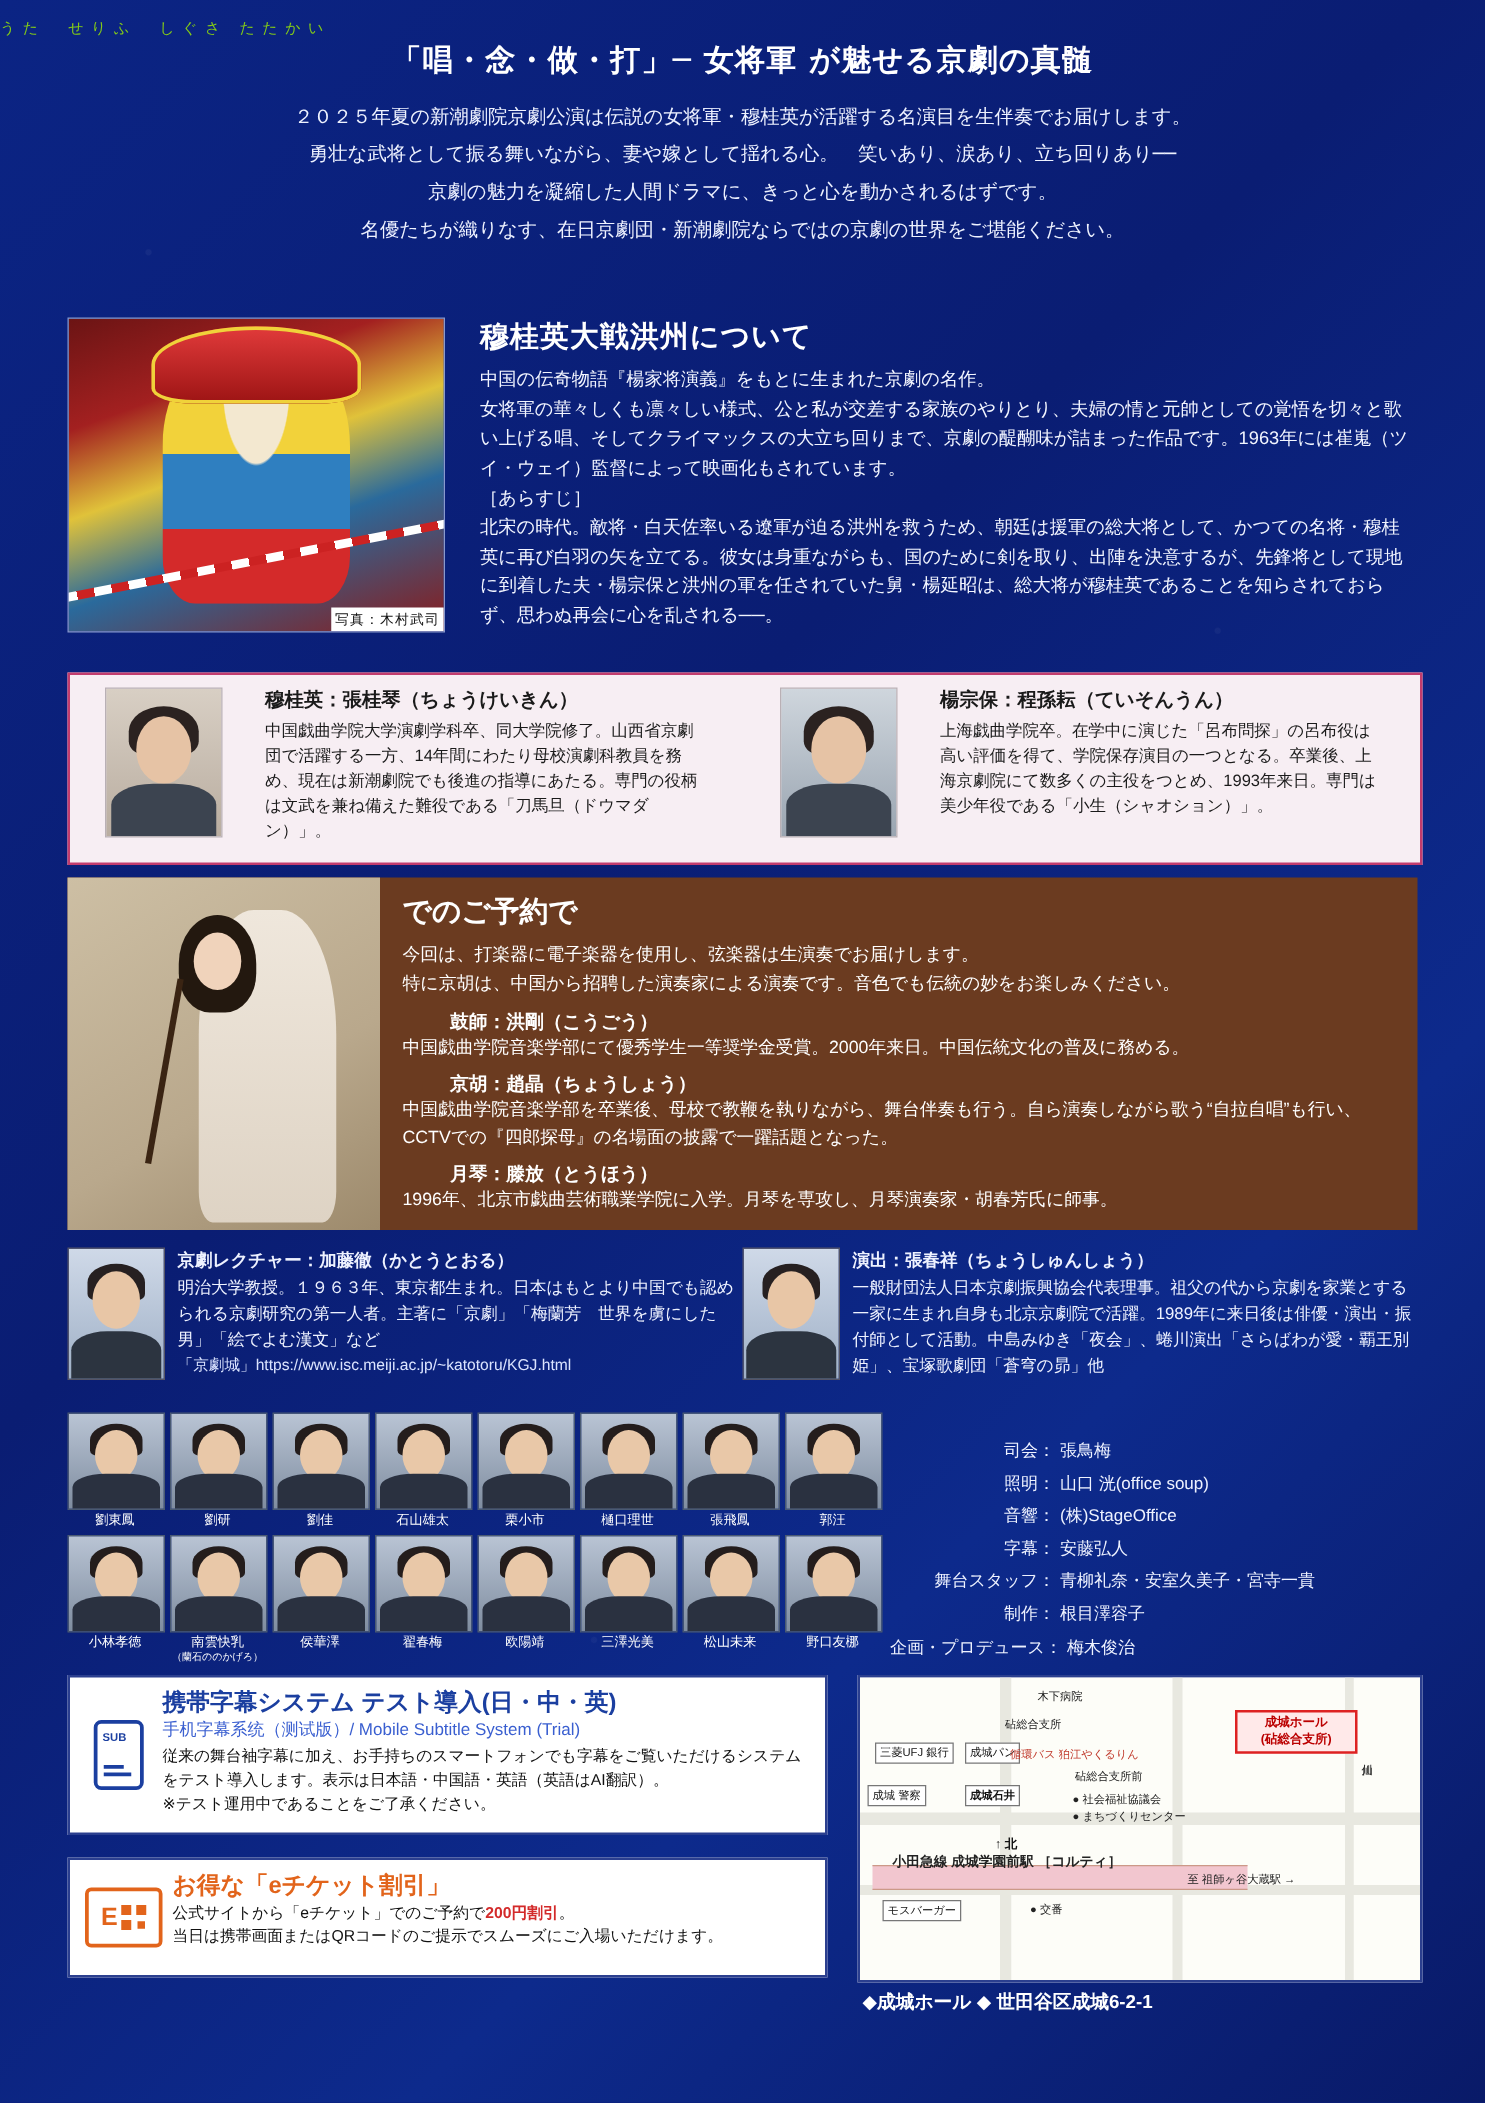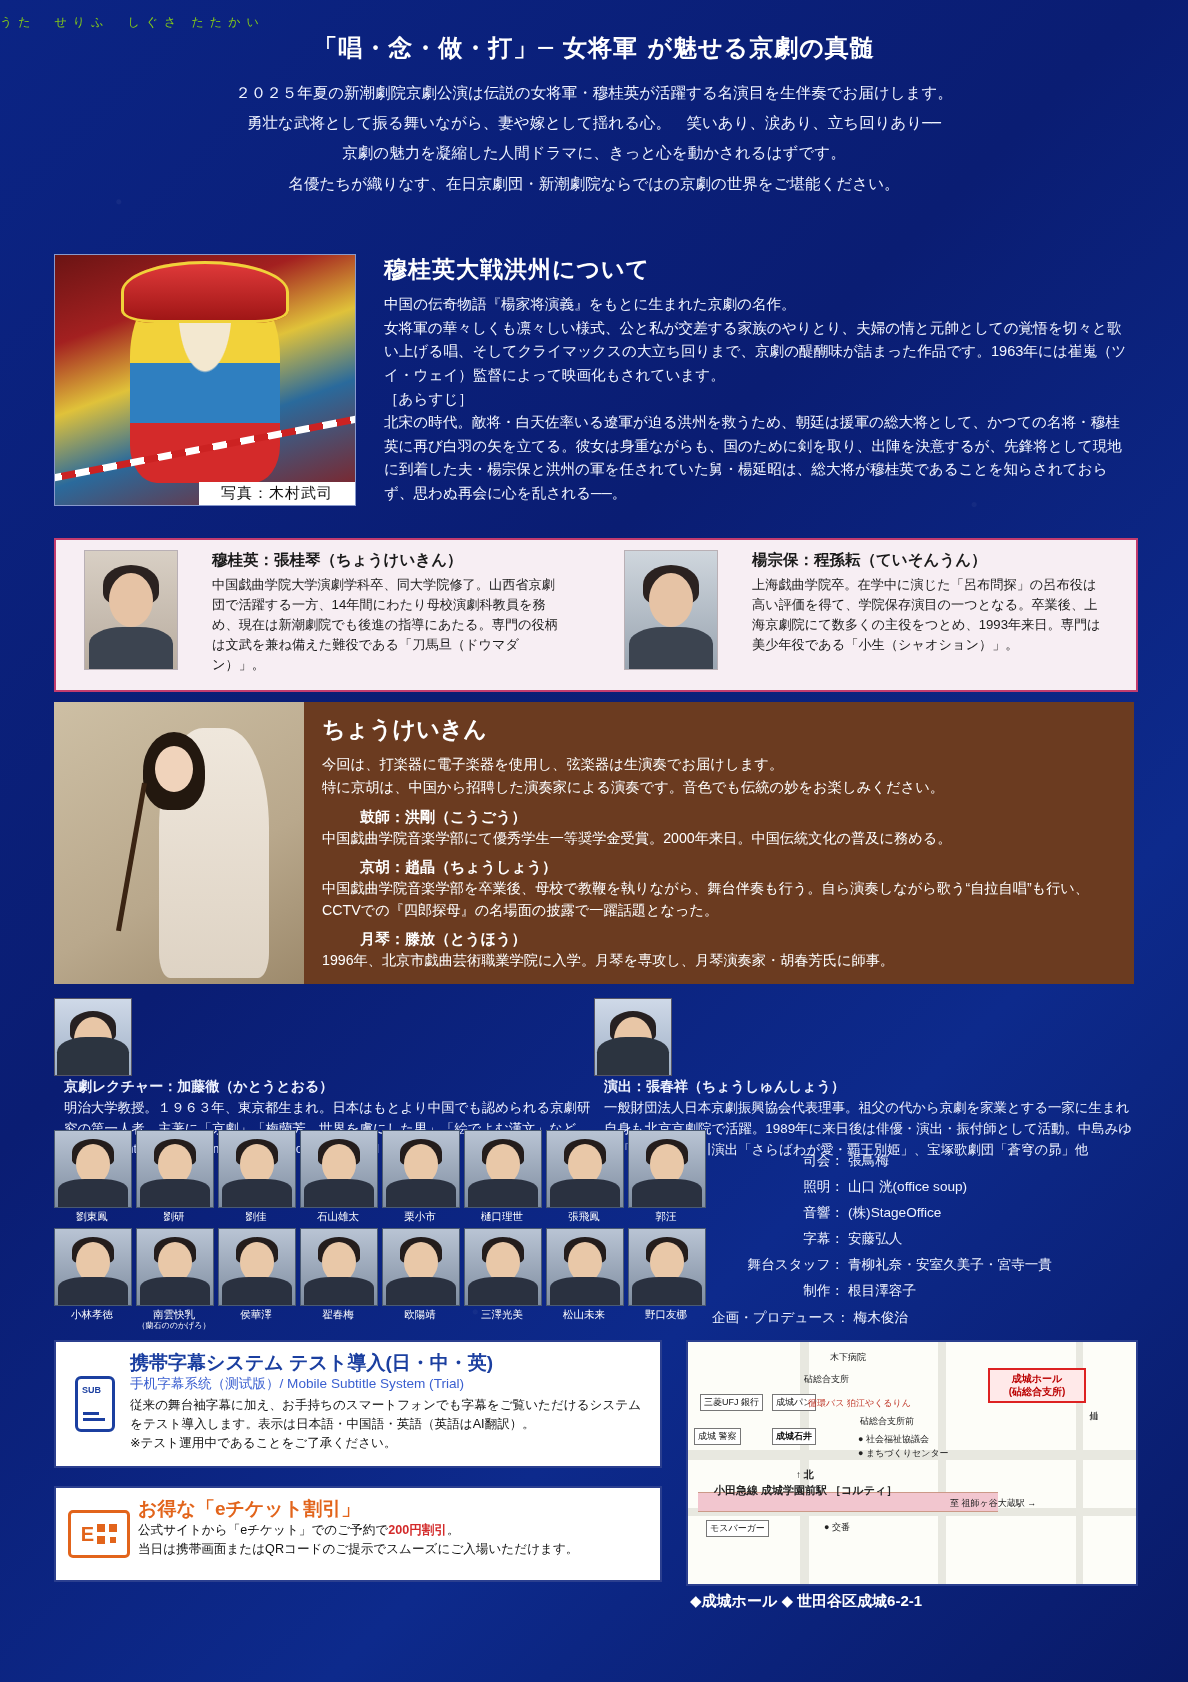--- a/index.html
+++ b/index.html
@@ -48,22 +48,22 @@
     width:168px;height:62px;border-radius:50% 50% 20% 20%;
     background:linear-gradient(#e23b3b,#9c1414);
     box-shadow:0 0 0 3px #f0d23a inset;
   }
   .photo-main .pole{
     position:absolute;left:-10px;bottom:54px;width:330px;height:7px;
     background:repeating-linear-gradient(90deg,#fff 0 14px,#c22 14px 28px);
     transform:rotate(-11deg);
   }
   .photo-credit{
-    position:absolute;right:0;bottom:0;background:#fff;color:#111;font-size:15px;
-    padding:2px 22px;letter-spacing:1px;
+    position:absolute;right:0;bottom:0;background:#fff;color:#111;font-size:11px;
+    padding:2px 3px;letter-spacing:1px;
   }
   .sec1 .body{margin-left:330px;}
   h2.sec-title{
     font-size:23px;font-weight:bold;margin:0 0 8px 0;color:#fff;
     font-family:"DejaVu Serif","Liberation Serif",serif;letter-spacing:1px;
   }
   .sec1 p{margin:0;font-size:14.6px;line-height:1.62;color:#f2f5ff;}
 
   
   .castbox{
@@ -108,21 +108,21 @@
   .musicphoto .erhu{position:absolute;left:30%;top:80px;width:5px;height:150px;background:#3a2413;transform:rotate(10deg);}
   .musictext{padding:12px 16px 10px 18px;color:#fff;}
   .musictext h2{font-size:23px;font-weight:bold;margin:0 0 8px 0;font-family:"DejaVu Serif","Liberation Serif",serif;}
   .musictext p{margin:0;font-size:14.3px;line-height:1.6;}
   .perf{margin-top:9px;}
   .perf .nm{font-size:15px;font-weight:bold;margin-left:38px;}
   .perf .ds{font-size:14.2px;line-height:1.55;}
 
   
   .lectrow{position:absolute;left:54px;top:984px;width:1080px;display:flex;}
-  .lectcol{width:50%;display:flex;flex-direction:column;}
+  .lectcol{width:50%;display:flex;}
   .lectphoto{width:76px;height:104px;flex:0 0 76px;border:1px solid #556;overflow:hidden;position:relative;background:linear-gradient(#cfd9e8,#9fb0c6);}
   .lectphoto .f{position:absolute;left:50%;top:18px;transform:translateX(-50%);width:38px;height:46px;border-radius:50%;background:#e8c6a6;}
   .lectphoto .h{position:absolute;left:50%;top:12px;transform:translateX(-50%);width:46px;height:30px;border-radius:50% 50% 20% 20%;background:#262021;}
   .lectphoto .s{position:absolute;left:50%;bottom:0;transform:translateX(-50%);width:72px;height:38px;border-radius:40% 40% 0 0;background:#2c3440;}
   .lecttext{margin-left:10px;font-size:13.4px;line-height:1.56;color:#eef2ff;}
   .lecttext .nm{font-weight:bold;font-size:14px;}
   .lecturl{font-size:12.5px;color:#dbe4ff;}
 
   
   .ensemble{position:absolute;left:54px;top:1116px;width:660px;}
@@ -234,21 +234,21 @@
   </div>
 
   <div class="musicbox">
     <div class="musicphoto">
       <div class="girl"></div>
       <div class="hair2"></div>
       <div class="face2"></div>
       <div class="erhu"></div>
     </div>
     <div class="musictext">
-      <h2>ちょうけいきん</h2>
+      <h2>でのご予約で</h2>
       <p>今回は、打楽器に電子楽器を使用し、弦楽器は生演奏でお届けします。</p>
       <p>特に京胡は、中国から招聘した演奏家による演奏です。音色でも伝統の妙をお楽しみください。</p>
       <div class="perf">
         <div class="nm">鼓師：洪剛（こうごう）</div>
         <div class="ds">中国戯曲学院音楽学部にて優秀学生一等奨学金受賞。2000年来日。中国伝統文化の普及に務める。</div>
       </div>
       <div class="perf">
         <div class="nm">京胡：趙晶（ちょうしょう）</div>
         <div class="ds">中国戯曲学院音楽学部を卒業後、母校で教鞭を執りながら、舞台伴奏も行う。自ら演奏しながら歌う“自拉自唱”も行い、CCTVでの『四郎探母』の名場面の披露で一躍話題となった。</div>
       </div>

